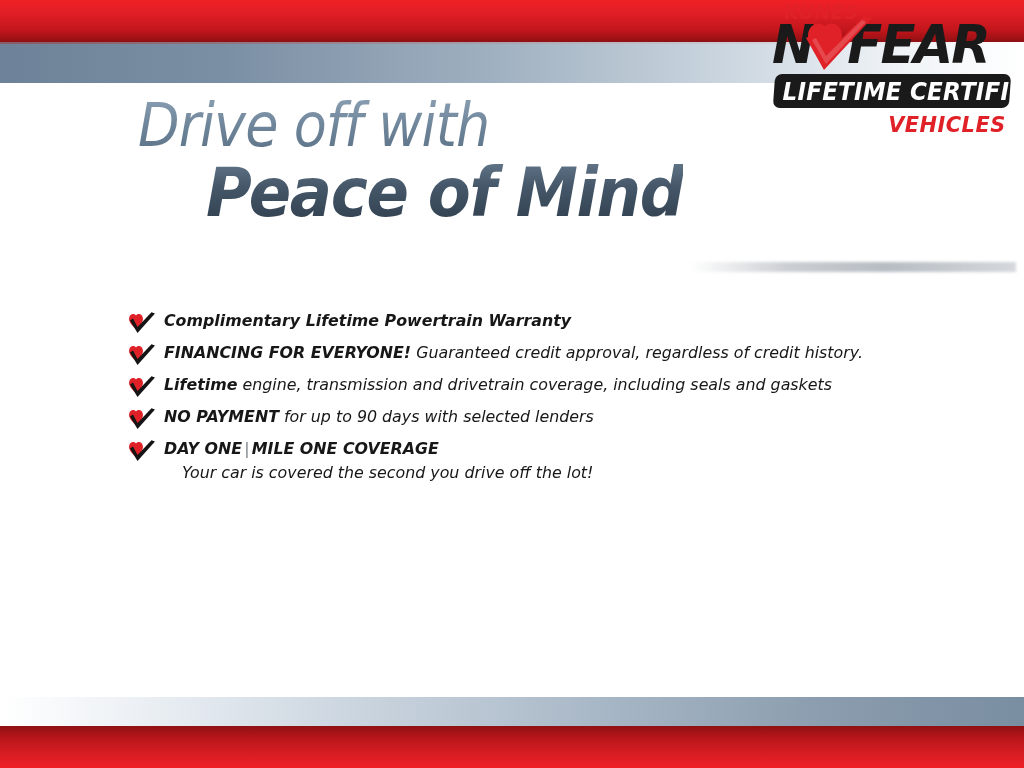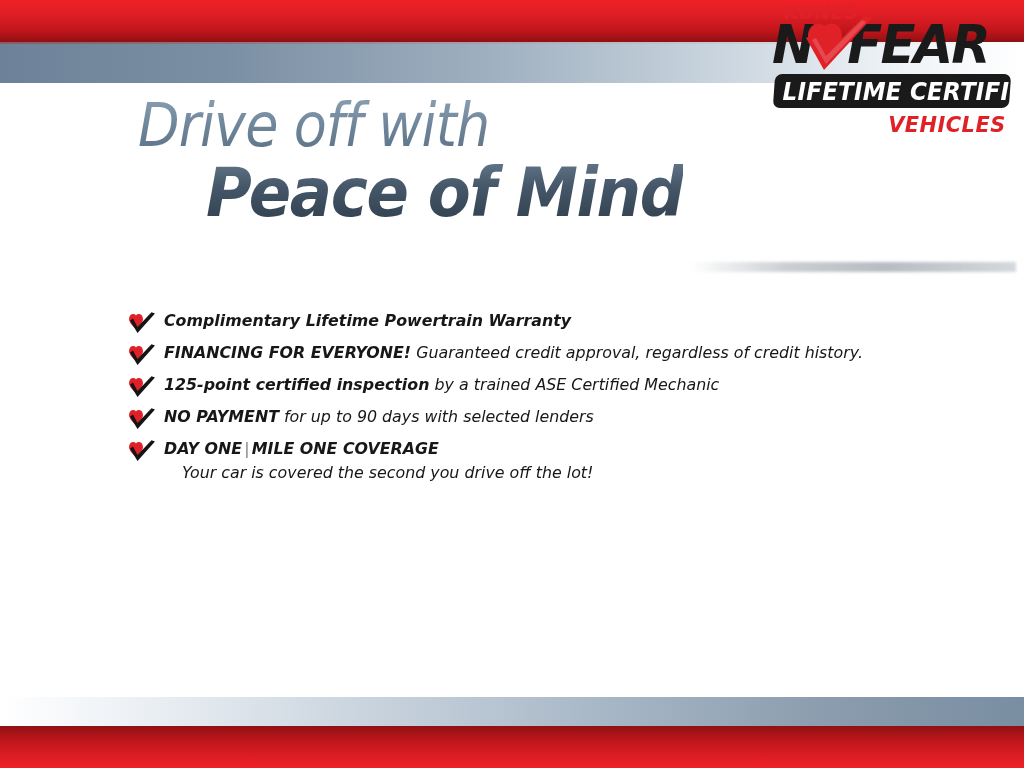--- a/index.html
+++ b/index.html
@@ -286,31 +286,31 @@
   <div class="bullet">
     <span class="check-icon">
       <svg viewBox="0 0 28 22" xmlns="http://www.w3.org/2000/svg">
         <path d="M1 7 C1 2.5, 5.5 0.5, 8 3.5 C10.5 0.5, 15 2.5, 15 7 C15 11.5, 8 17, 8 17 C8 17, 1 11.5, 1 7 Z" fill="#e02128"></path>
         <path d="M2 8.5 L9.5 21 L27 1.5 L23.5 0.2 L9.5 15 L5 6.5 Z" fill="#151515"></path>
       </svg>
     </span>
     <span class="bullet-text"><span class="b-strong">FINANCING FOR EVERYONE!</span><span class="b-norm"> Guaranteed credit approval, regardless of credit history.</span></span>
   </div>
 
-
-
   <div class="bullet">
     <span class="check-icon">
       <svg viewBox="0 0 28 22" xmlns="http://www.w3.org/2000/svg">
         <path d="M1 7 C1 2.5, 5.5 0.5, 8 3.5 C10.5 0.5, 15 2.5, 15 7 C15 11.5, 8 17, 8 17 C8 17, 1 11.5, 1 7 Z" fill="#e02128"></path>
         <path d="M2 8.5 L9.5 21 L27 1.5 L23.5 0.2 L9.5 15 L5 6.5 Z" fill="#151515"></path>
       </svg>
     </span>
-    <span class="bullet-text"><span class="b-strong">125-point certified inspection</span><span class="b-norm"> by a trained ASE Certified Mechanic</span></span>
-  </div>
+    <span class="bullet-text"><span class="b-strong">Lifetime</span><span class="b-norm"> engine, transmission and drivetrain coverage, including seals and gaskets</span></span>
+  </div>
+
+
 
 
 
   <div class="bullet">
     <span class="check-icon">
       <svg viewBox="0 0 28 22" xmlns="http://www.w3.org/2000/svg">
         <path d="M1 7 C1 2.5, 5.5 0.5, 8 3.5 C10.5 0.5, 15 2.5, 15 7 C15 11.5, 8 17, 8 17 C8 17, 1 11.5, 1 7 Z" fill="#e02128"></path>
         <path d="M2 8.5 L9.5 21 L27 1.5 L23.5 0.2 L9.5 15 L5 6.5 Z" fill="#151515"></path>
       </svg>
     </span>

